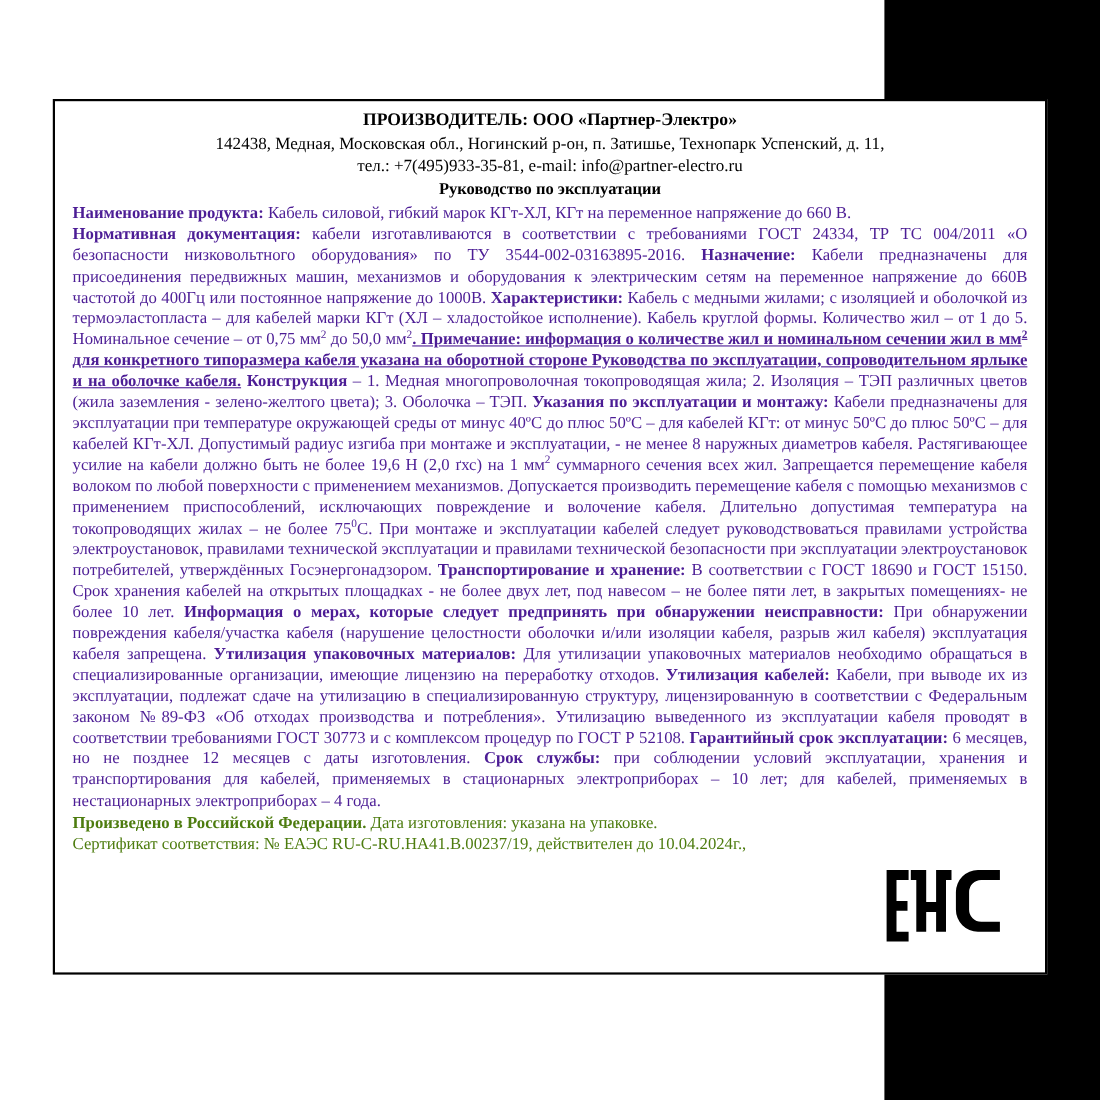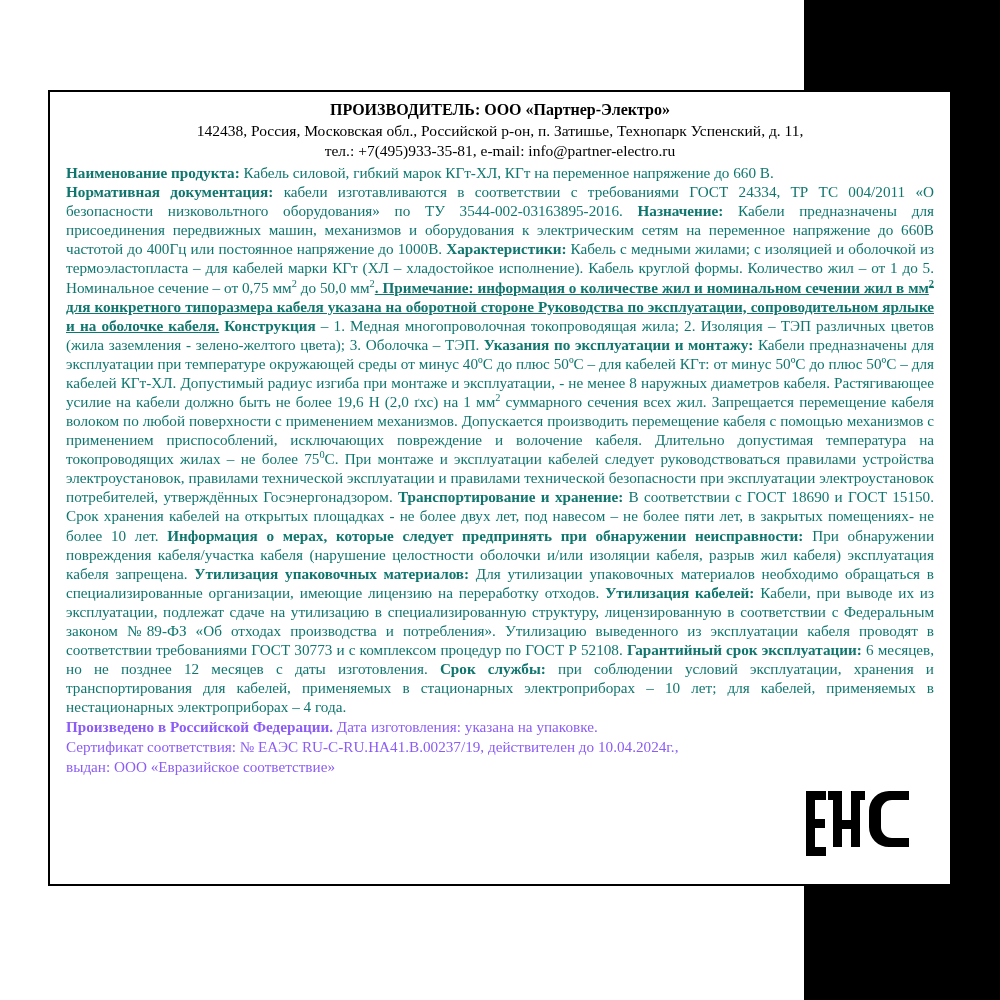--- a/index.html
+++ b/index.html
@@ -52,29 +52,29 @@
     font-size: 15px;
     line-height: 1.35;
     margin-top: 1px;
   }
   .body-text {
     margin-top: 2px;
     font-size: 15.2px;
     line-height: 1.255;
     text-align: justify;
     text-justify: inter-word;
-    color: #0f766e;
+    color: #4c1d95;
     hyphens: none;
   }
   .body-text b { font-weight: bold; }
   .u { text-decoration: underline; font-weight: bold; }
   .tail {
     font-size: 15.2px;
     line-height: 1.30;
-    color: #8b5cf6;
+    color: #4d7c0f;
     text-align: left;
     margin-top: 1px;
   }
   .tail .blk { display: block; }
   .eac {
     position: absolute;
     right: 30px;
     bottom: 24px;
     width: 116px;
     height: 72px;
@@ -82,29 +82,29 @@
   sup { font-size: 0.68em; vertical-align: super; line-height: 0; }
 </style>
 </head>
 <body>
 
 <div class="page">
   <div class="sheet">
     <div class="inner">
 
       <div class="hdr-line bold">ПРОИЗВОДИТЕЛЬ: ООО «Партнер-Электро»</div>
-      <div class="hdr-line">142438, Россия, Московская обл., Российской р-он, п. Затишье, Технопарк Успенский, д. 11,</div>
+      <div class="hdr-line">142438, Медная, Московская обл., Ногинский р-он, п. Затишье, Технопарк Успенский, д. 11,</div>
       <div class="hdr-line">тел.: +7(495)933-35-81, e-mail: info@partner-electro.ru</div>
+      <div class="hdr-sub">Руководство по эксплуатации</div>
 
       <div class="body-text"><b>Наименование продукта:</b><span> Кабель силовой, гибкий марок КГт-ХЛ, КГт на переменное напряжение до 660 В.</span><br><b>Нормативная документация:</b><span> кабели изготавливаются в соответствии с требованиями ГОСТ 24334, ТР ТС 004/2011 «О безопасности низковольтного оборудования» по ТУ 3544-002-03163895-2016.</span> <b>Назначение:</b><span> Кабели предназначены для присоединения передвижных машин, механизмов и оборудования к электрическим сетям на переменное напряжение до 660В частотой до 400Гц или постоянное напряжение до 1000В.</span> <b>Характеристики:</b><span> Кабель с медными жилами; с изоляцией и оболочкой из термоэластопласта – для кабелей марки КГт (ХЛ – хладостойкое исполнение). Кабель круглой формы. Количество жил – от 1 до 5. Номинальное сечение – от 0,75 мм</span><sup>2</sup><span> до 50,0 мм</span><sup>2</sup><span class="u">. Примечание: информация о количестве жил и номинальном сечении жил в мм</span><sup class="u">2</sup><span class="u"> для конкретного типоразмера кабеля указана на оборотной стороне Руководства по эксплуатации, сопроводительном ярлыке и на оболочке кабеля.</span><b> Конструкция</b><span> – 1. Медная многопроволочная токопроводящая жила; 2. Изоляция – ТЭП различных цветов (жила заземления - зелено-желтого цвета); 3. Оболочка – ТЭП.</span> <b>Указания по эксплуатации и монтажу:</b><span> Кабели предназначены для эксплуатации при температуре окружающей среды от минус 40ºС до плюс 50ºС – для кабелей КГт: от минус 50ºС до плюс 50ºС – для кабелей КГт-ХЛ. Допустимый радиус изгиба при монтаже и эксплуатации, - не менее 8 наружных диаметров кабеля. Растягивающее усилие на кабели должно быть не более 19,6 Н (2,0 ґхс) на 1 мм</span><sup>2</sup><span> суммарного сечения всех жил. Запрещается перемещение кабеля волоком по любой поверхности с применением механизмов. Допускается производить перемещение кабеля с помощью механизмов с применением приспособлений, исключающих повреждение и волочение кабеля. Длительно допустимая температура на токопроводящих жилах – не более 75</span><sup>0</sup><span>С. При монтаже и эксплуатации кабелей следует руководствоваться правилами устройства электроустановок, правилами технической эксплуатации и правилами технической безопасности при эксплуатации электроустановок потребителей, утверждённых Госэнергонадзором.</span> <b>Транспортирование и хранение:</b><span> В соответствии с ГОСТ 18690 и ГОСТ 15150. Срок хранения кабелей на открытых площадках - не более двух лет, под навесом – не более пяти лет, в закрытых помещениях- не более 10 лет.</span><b>  Информация о мерах, которые следует предпринять при обнаружении неисправности:</b><span> При обнаружении повреждения кабеля/участка кабеля (нарушение целостности оболочки и/или изоляции кабеля, разрыв жил кабеля) эксплуатация кабеля запрещена.</span><b>  Утилизация упаковочных материалов:</b><span> Для утилизации упаковочных материалов необходимо обращаться в специализированные организации, имеющие лицензию на переработку отходов.</span><b>  Утилизация кабелей:</b><span> Кабели, при выводе их из эксплуатации, подлежат сдаче на утилизацию в специализированную структуру, лицензированную в соответствии с Федеральным законом №89-ФЗ «Об отходах производства и потребления». Утилизацию выведенного из эксплуатации кабеля проводят в соответствии требованиями ГОСТ 30773 и с комплексом процедур по ГОСТ Р 52108.</span><b>  Гарантийный срок эксплуатации:</b><span> 6 месяцев, но не позднее 12 месяцев с даты изготовления.</span><b> Срок службы:</b><span> при соблюдении условий эксплуатации, хранения и транспортирования для кабелей, применяемых в стационарных электроприборах – 10 лет; для кабелей, применяемых в нестационарных электроприборах – 4 года.</span></div>
 
       <div class="tail">
         <span class="blk"><b>Произведено в Российской Федерации.</b><span> Дата изготовления: указана на упаковке.</span></span>
         <span class="blk">Сертификат соответствия: № ЕАЭС RU-C-RU.НА41.В.00237/19, действителен до 10.04.2024г.,</span>
-        <span class="blk">выдан: ООО «Евразийское соответствие»</span>
       </div>
 
       <svg class="eac" viewBox="0 0 232 140" aria-label="EAC">
         <g fill="#000000">
 
           <path d="M4 4 h40 v18 h-22 v38 h20 v18 h-20 v38 h22 v18 h-40 z"></path>
 
           <path d="M86 4 h28 l0 18 h-10 l0 94 h-18 l0 -36 h-18 l0 36 h-18 l0 -94 h-10 l0 -18 h28 l0 18 h-0 l0 40 h18 l0 -40 l0 -18 z" transform="translate(8,0)"></path>
 
           <path d="M228 4 v18 h-34 a22 22 0 0 0 -22 22 v32 a22 22 0 0 0 22 22 h34 v18 h-40 a40 40 0 0 1 -40 -40 v-32 a40 40 0 0 1 40 -40 z" transform="translate(-18,0)"></path>

